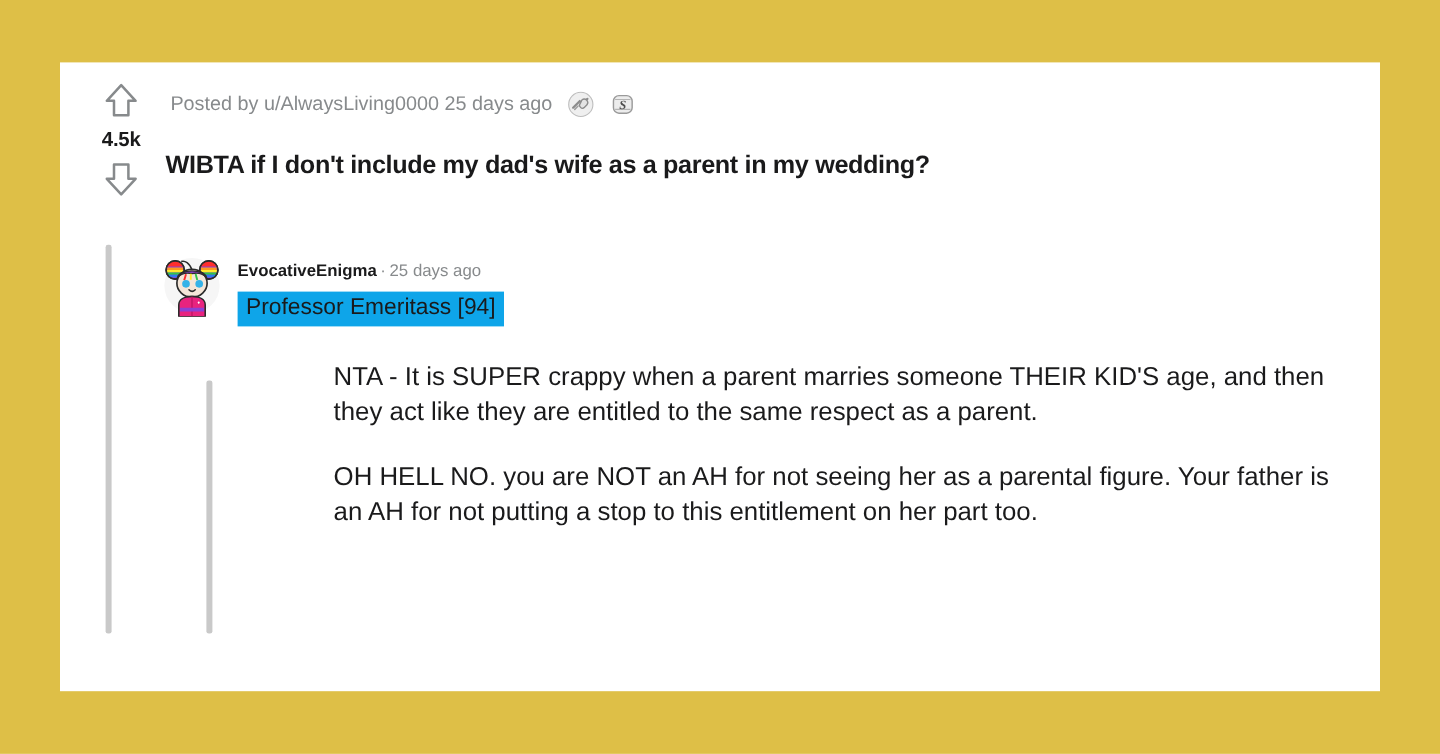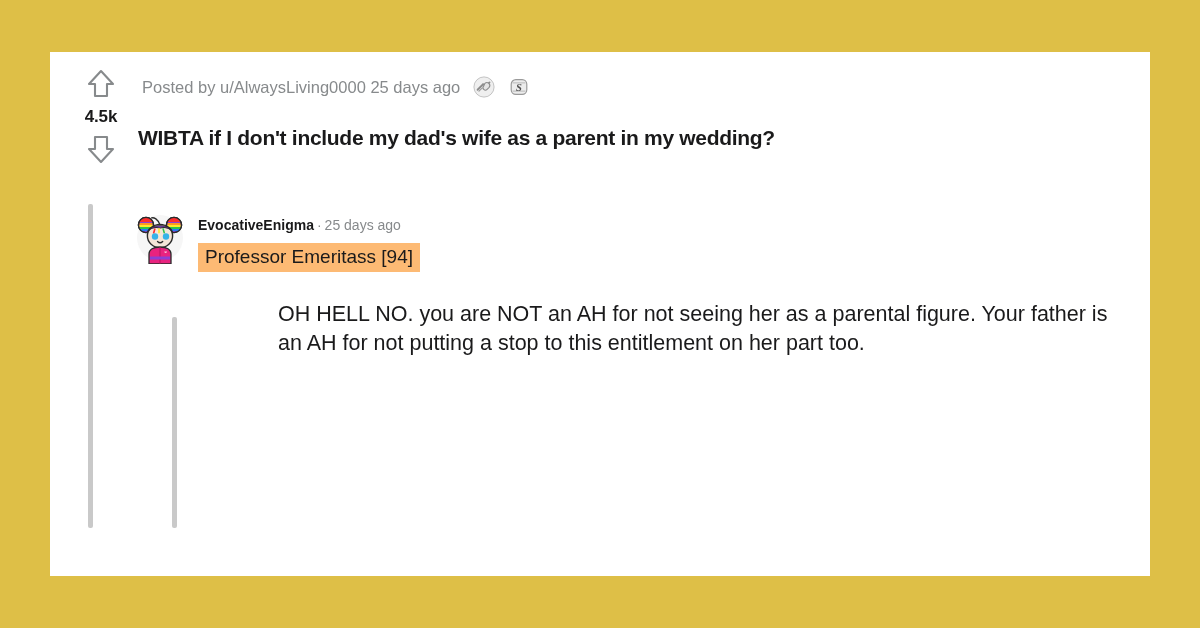--- a/index.html
+++ b/index.html
@@ -144,21 +144,21 @@
   }
   .dot-sep {
     color: #878a8c;
     padding: 0 3px;
   }
   .timestamp { color: #878a8c; }
 
   .flair {
     display: inline-block;
     margin-top: 10px;
-    background: #fdba74;
+    background: #0ea5e9;
     color: #1a1a1b;
     font-size: 19px;
     padding: 3px 7px 4px 7px;
     line-height: 1.15;
     white-space: nowrap;
   }
 
   .comment-body {
     margin-left: 142px;
     margin-top: 28px;
@@ -269,18 +269,19 @@
 
         <div class="comment-ident">
           <div class="author-line">
             <span class="author-name">EvocativeEnigma</span><span class="dot-sep">·</span><span class="timestamp">25 days ago</span>
           </div>
           <div class="flair">Professor Emeritass [94]</div>
         </div>
       </div>
 
       <div class="comment-body">
+        <p>NTA - It is SUPER crappy when a parent marries someone THEIR KID'S age, and then they act like they are entitled to the same respect as a parent.</p>
         <p>OH HELL NO. you are NOT an AH for not seeing her as a parental figure. Your father is an AH for not putting a stop to this entitlement on her part too.</p>
       </div>
 
     </div>
   </div>
 </div>
 
 </body></html>

